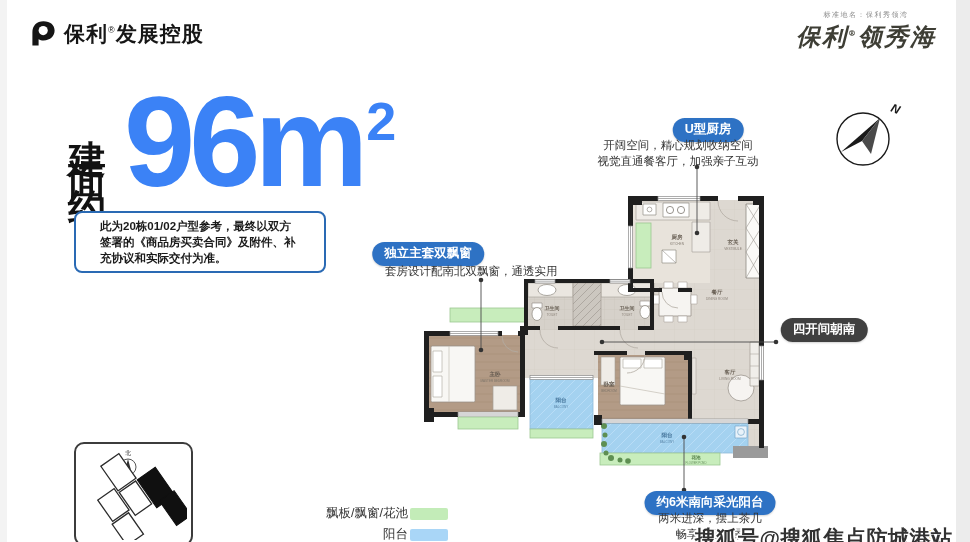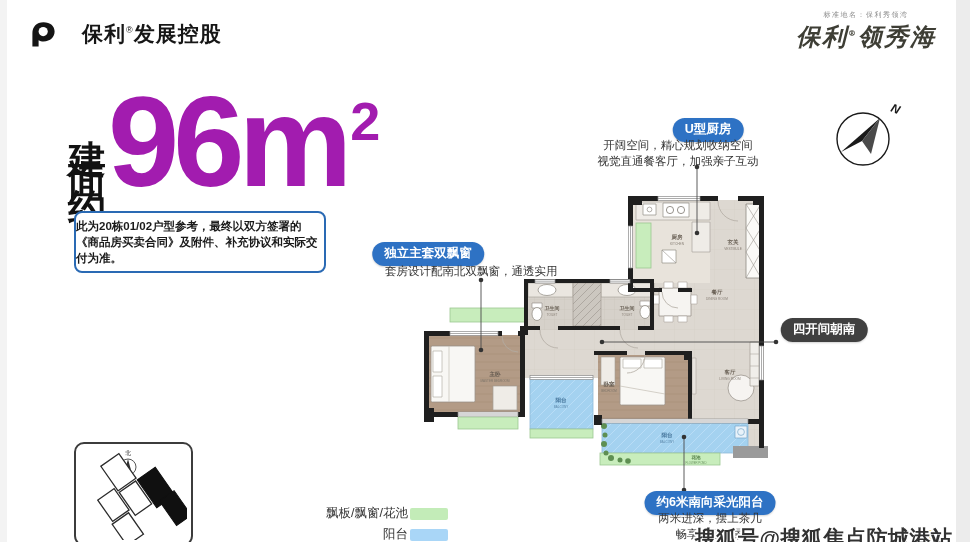--- a/index.html
+++ b/index.html
@@ -2,37 +2,37 @@
 <html><head>
 <meta charset="utf-8">
 <style>
   html,body{margin:0;padding:0;}
   body{font-family:"Liberation Sans","DejaVu Sans",sans-serif;}
   .page{position:relative;width:970px;height:542px;background:#ffffff;overflow:hidden;}
   .edge-left{position:absolute;left:0;top:0;width:7px;height:100%;background:#f3f3f3;}
   .edge-right{position:absolute;right:0;top:0;width:14px;height:100%;background:#ececec;}
 
   
-  .logo{position:absolute;left:30px;top:20px;display:flex;align-items:center;gap:25px;}
+  .logo{position:absolute;left:30px;top:20px;display:flex;align-items:flex-start;gap:7px;}
   .logo-text{font-size:21px;font-weight:800;color:#161616;letter-spacing:1px;white-space:nowrap;}
   .logo-text .reg{font-size:9px;vertical-align:super;font-weight:400;}
   .brand{position:absolute;right:34px;top:10px;text-align:center;}
   .brand-note{font-size:7px;color:#8c8c8c;letter-spacing:1.5px;margin-bottom:1px;}
   .brand-script{font-family:"DejaVu Serif","Liberation Serif",serif;font-style:italic;font-weight:700;
                 font-size:24px;color:#3e3e35;letter-spacing:2px;}
   .brand-script .reg{font-size:8px;vertical-align:super;}
 
   
   .area-vertical{position:absolute;left:68px;top:110px;writing-mode:vertical-rl;text-orientation:upright;
                  font-size:38px;font-weight:900;color:#121212;letter-spacing:24px;line-height:1;}
   .area-num{position:absolute;left:108px;top:78px;font-size:128px;font-weight:800;color:#2a6ab4;
             letter-spacing:-6px;line-height:1;white-space:nowrap;}
   .area-num .sup{font-size:54px;vertical-align:0.85em;letter-spacing:0;margin-left:4px;}
   .disclaimer{position:absolute;left:74px;top:211px;width:252px;box-sizing:border-box;
-              border:2px solid #2a6ab4;border-radius:8px;padding:5px 0;background:#fff;
+              border:2px solid #2a6ab4;border-radius:8px;padding:5px 24px;background:#fff;
               font-size:11.5px;line-height:16px;font-weight:600;color:#1a1a1a;}
 
   
   .pill{position:absolute;transform:translateX(-50%);background:linear-gradient(#3a7ecd,#2763b0);
         color:#fff;font-size:12.5px;font-weight:700;padding:3px 12px 4px;border-radius:14px;
         white-space:nowrap;box-shadow:0 1px 2px rgba(0,0,0,.18);z-index:6;}
   .desc{position:absolute;font-size:11.5px;line-height:15.5px;color:#333;white-space:nowrap;z-index:6;}
   .desc.center{transform:translateX(-50%);text-align:center;}
 
   
@@ -70,21 +70,21 @@
     </svg>
     <div class="logo-text"><span>保利</span><span class="reg">®</span><span>发展控股</span></div>
   </div>
 
   <div class="brand">
     <div class="brand-note">标准地名：保利秀领湾</div>
     <div class="brand-script"><span>保利</span><span class="reg">®</span><span>领秀海</span></div>
   </div>
 
   <div class="area-vertical">建面约</div>
-  <div class="area-num" style="color: #a21caf;"><span>96</span><span>m</span><span class="sup">2</span></div>
+  <div class="area-num" style="color: #3b82f6; margin-left: 16px;"><span>96</span><span>m</span><span class="sup">2</span></div>
   <div class="disclaimer" style="border-color: rgb(42, 106, 180);">此为20栋01/02户型参考，最终以双方签署的《商品房买卖合同》及附件、补充协议和实际交付为准。</div>
 
   <svg class="plan" width="395" height="312" viewBox="0 0 395 312">
     <defs>
       <pattern id="wood" width="8" height="8" patternUnits="userSpaceOnUse">
         <rect width="8" height="8" fill="#b39b86"></rect>
           <path d="M0 4 H8" stroke="#a68e79" stroke-width="0.7"></path>
       </pattern>
       <pattern id="tile" width="20" height="20" patternUnits="userSpaceOnUse">
         <rect width="20" height="20" fill="#ddd8d1"></rect>

